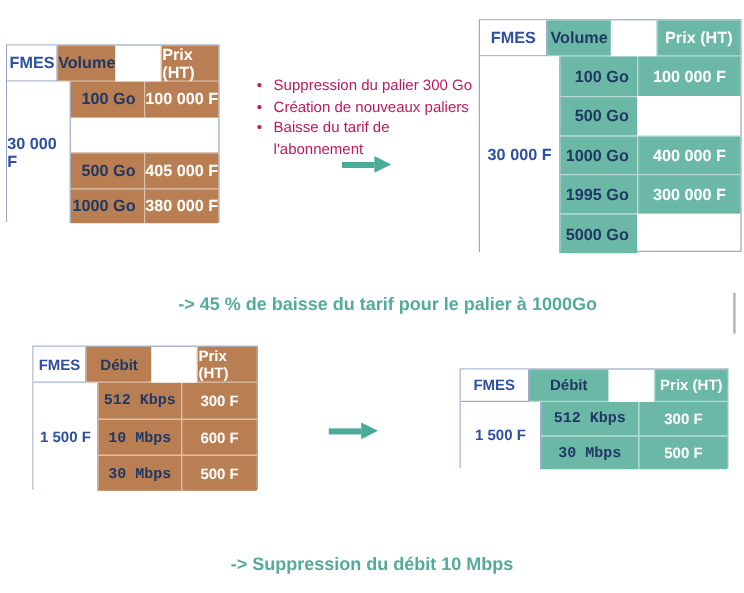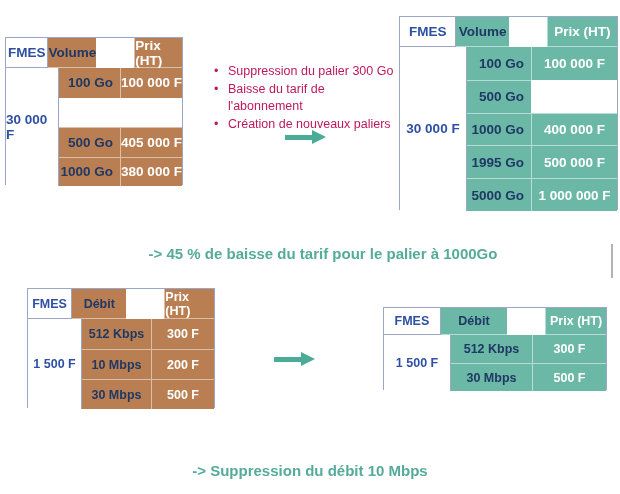--- a/index.html
+++ b/index.html
@@ -16,21 +16,21 @@
   .hc.col2{width:var(--c2);background:var(--fill);color:var(--navy);border-bottom:1px solid rgba(255,255,255,.5);}
   .hc.col3{width:var(--c3);background:var(--fill);color:#fff;border-left:1px solid rgba(255,255,255,.5);border-bottom:1px solid rgba(255,255,255,.5);margin-left:38px;}
   .tbody{display:flex;flex:1;}
   .span-cell{width:var(--c1);background:#fff;color:var(--blue);display:flex;align-items:center;justify-content:center;border-right:1px solid #9aa8c6;}
   .rows{display:flex;flex-direction:column;flex:1;}
   .row{display:flex;height:var(--rh);}
   .row + .row .cell{border-top:1px solid rgba(255,255,255,.5);}
   .cell{display:flex;align-items:center;}
   .cell.v{width:var(--c2);background:var(--fill);color:var(--navy);justify-content:flex-end;padding-right:7px;}
   .cell.p{width:var(--c3);background:var(--fill);color:#fff;justify-content:center;border-left:1px solid rgba(255,255,255,.5);}
-  .center-v .cell.v{justify-content:center;padding-right:0;}
+  .center-v .cell.v{justify-content:center;padding-right:0;font-family:Liberation Mono, monospace;}
 
   .brown{--fill:#b97f52;}
   .teal{--fill:#6cb8a6;}
   .tbl{--blue:#2e4fa3;--navy:#1f3864;}
 
   #t-before-volume{left:5px;top:37px;width:178px;height:148px;--c1:55px;--c2:61px;--c3:62px;--hh:30px;--rh:29.5px;--fs:13.5px;}
   #t-after-volume{left:399px;top:16px;width:219px;height:194px;--c1:69px;--c2:64px;--c3:86px;--hh:30px;--rh:32.8px;--fs:13.5px;}
   #t-before-debit{left:27px;top:288px;width:188px;height:120px;--c1:56px;--c2:69px;--c3:63px;--hh:30px;--rh:30px;--fs:12.5px;}
   #t-after-debit{left:383px;top:307px;width:224px;height:83px;--c1:69px;--c2:81px;--c3:74px;--hh:27px;--rh:28px;--fs:12.5px;}
 
@@ -84,22 +84,22 @@
           <div class="row">
             <div class="cell v">1000 Go</div>
             <div class="cell p">380 000 F</div>
           </div>
         </div>
       </div>
     </div>
 
   <ul class="bullets">
       <li>Suppression du palier 300 Go</li>
+      <li>Création de nouveaux paliers</li>
       <li>Baisse du tarif de l'abonnement</li>
-      <li>Création de nouveaux paliers</li>
     </ul>
 
   <div id="arrow-volume" class="arrow">
     <div class="bar"></div>
     <div class="tip"></div>
   </div>
 
   <div id="t-after-volume" class="tbl teal">
       <div class="hdr">
         <div class="hc fmes">FMES</div>
@@ -115,25 +115,24 @@
           </div>
           <div class="row">
             <div class="cell v">500 Go</div>
           </div>
           <div class="row">
             <div class="cell v">1000 Go</div>
             <div class="cell p">400 000 F</div>
           </div>
           <div class="row">
             <div class="cell v">1995 Go</div>
-            <div class="cell p">500 000 F</div>
+            <div class="cell p">300 000 F</div>
           </div>
           <div class="row">
             <div class="cell v">5000 Go</div>
-            <div class="cell p">1 000 000 F</div>
           </div>
         </div>
       </div>
     </div>
 
   <div id="caption-volume" class="caption">-&gt; 45 % de baisse du tarif pour le palier à 1000Go</div>
 
   <div class="vline"></div>
 
   <div id="t-before-debit" class="tbl brown center-v">
@@ -144,21 +143,21 @@
       </div>
       <div class="tbody">
         <div class="span-cell">1 500 F</div>
         <div class="rows">
           <div class="row">
             <div class="cell v">512 Kbps</div>
             <div class="cell p">300 F</div>
           </div>
           <div class="row">
             <div class="cell v">10 Mbps</div>
-            <div class="cell p">200 F</div>
+            <div class="cell p">600 F</div>
           </div>
           <div class="row">
             <div class="cell v">30 Mbps</div>
             <div class="cell p">500 F</div>
           </div>
         </div>
       </div>
     </div>
 
   <div id="arrow-debit" class="arrow">

